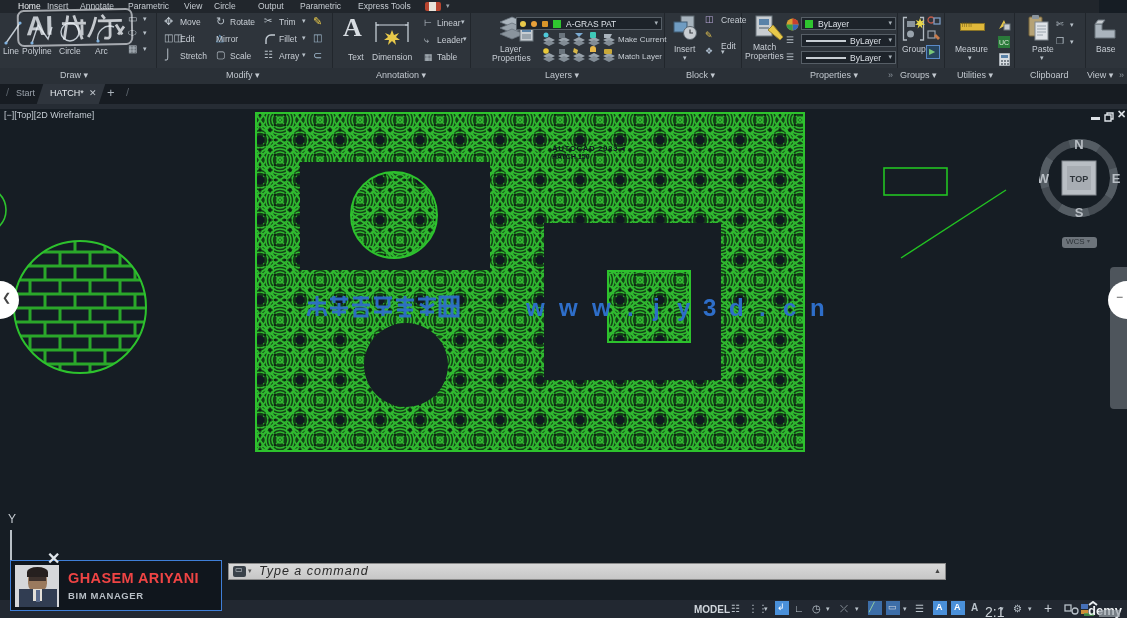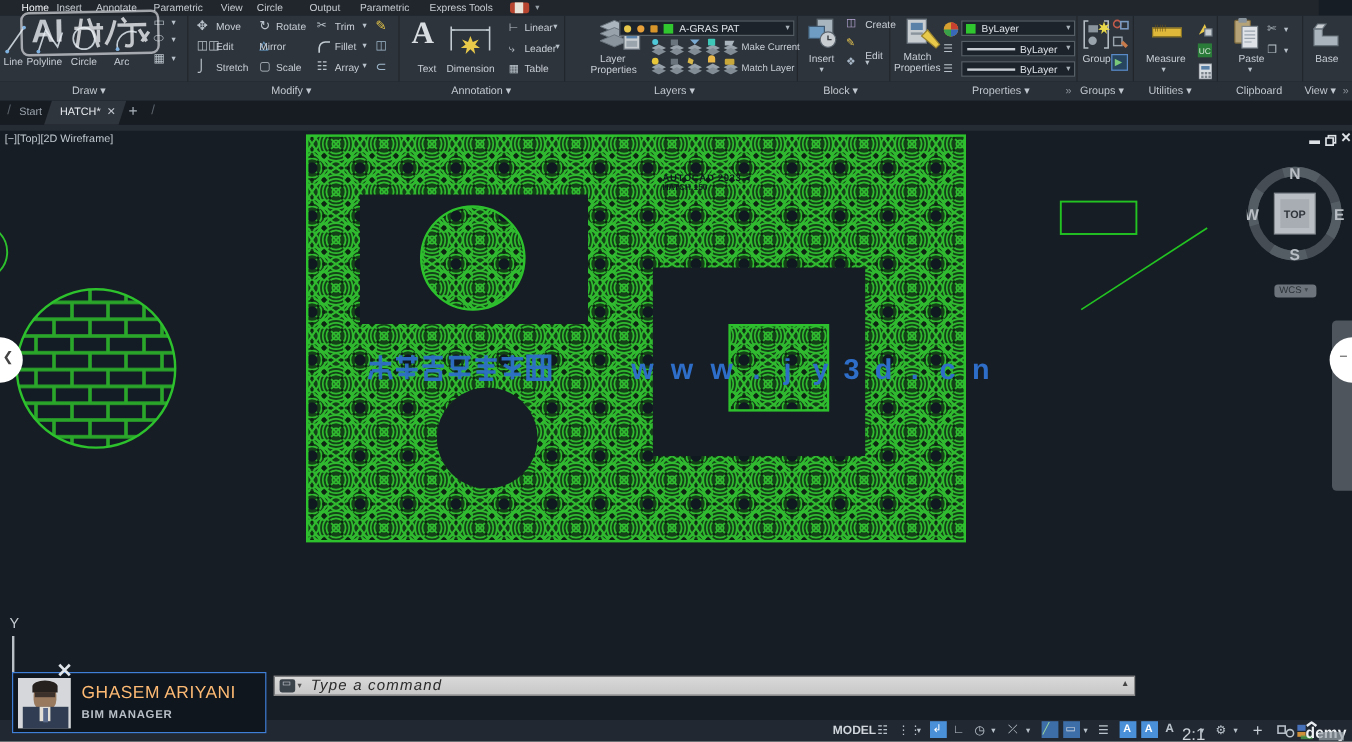--- a/index.html
+++ b/index.html
@@ -554,16 +554,16 @@
   <span class="abs" style="left:47px;top:549px;color:#dfe5ea;font-size:16px;font-weight:bold;z-index:6">✕</span>
   <div class="abs" id="card">
     <div class="abs" style="left:4px;top:4px;width:44px;height:42px;background:#d5d7da;overflow:hidden">
       <div class="abs" style="left:13px;top:5px;width:19px;height:22px;background:#9a7a5e;border-radius:42% 42% 40% 40%"></div>
       <div class="abs" style="left:12px;top:2px;width:21px;height:10px;background:#26201f;border-radius:50% 50% 0 0"></div>
       <div class="abs" style="left:14px;top:12px;width:17px;height:4px;background:#1e1a1c;opacity:.75"></div>
       <div class="abs" style="left:4px;top:24px;width:38px;height:22px;background:#313d52"></div>
       <div class="abs" style="left:18px;top:24px;width:9px;height:12px;background:#e4e0d8"></div>
       <div class="abs" style="left:21px;top:25px;width:4px;height:12px;background:#5a6a8a"></div>
     </div>
-    <span class="abs" style="left:57px;top:9px;color:#fdba74;font-size:14.5px;font-weight:normal;letter-spacing:.4px;white-space:nowrap">GHASEM ARIYANI</span>
+    <span class="abs" style="left:57px;top:9px;color:#ef4444;font-size:14.5px;font-weight:bold;letter-spacing:.4px;white-space:nowrap">GHASEM ARIYANI</span>
     <span class="abs" style="left:57px;top:29px;color:#b8bfc6;font-size:9.5px;font-weight:bold;letter-spacing:.6px">BIM MANAGER</span>
   </div>
 </div>
 
 </body></html>

